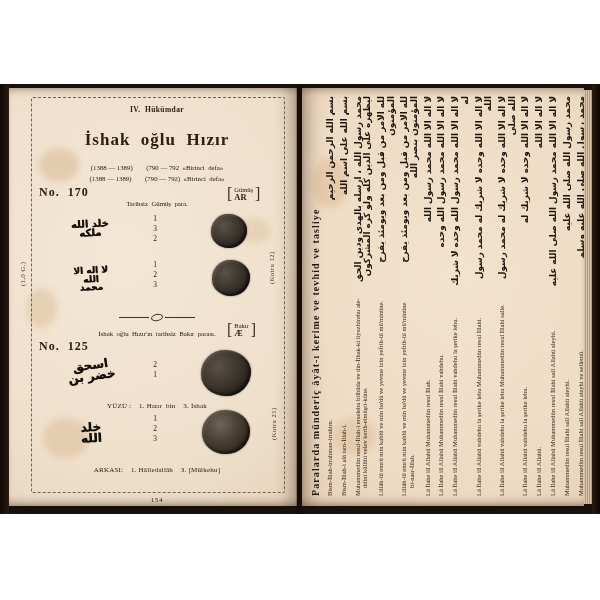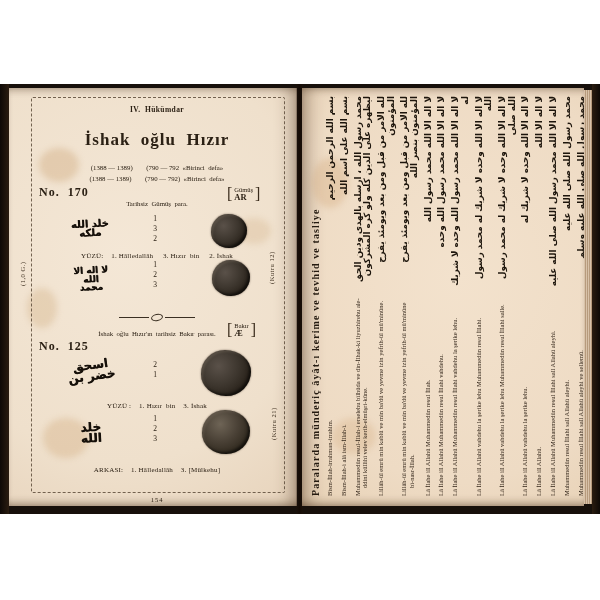--- a/index.html
+++ b/index.html
@@ -96,21 +96,20 @@
         </span>
         <span class="bk">]</span>
       </div>
 
       <div class="stamp" style="left:60px;top:131px;width:42px;font-size:10px;line-height:9px;">خلد الله
 ملكه</div>
       <div class="lp digits" style="left:138px;top:126px;width:16px;">1
 3
 2</div>
       <div class="coin" style="left:202px;top:126px;width:36px;height:34px;"></div>
-      <div class="lp center legend" style="top:164px;">YÜZÜ:    1. Hâlledallâh     3. Hızır  bin     2. İshak</div>
 
       <div class="stamp" style="left:62px;top:178px;width:40px;font-size:9px;line-height:8.5px;">لا اله الا
 الله محمد</div>
       <div class="lp digits" style="left:138px;top:172px;width:16px;">1
 2
 3</div>
       <div class="coin" style="left:203px;top:172px;width:38px;height:36px;"></div>
 
       <div class="vlabel" style="left:10px;top:142px;height:56px;">(1,0 G.)</div>
       <div class="vlabel" style="left:259px;top:136px;height:60px;">(Kutru  12)</div>

